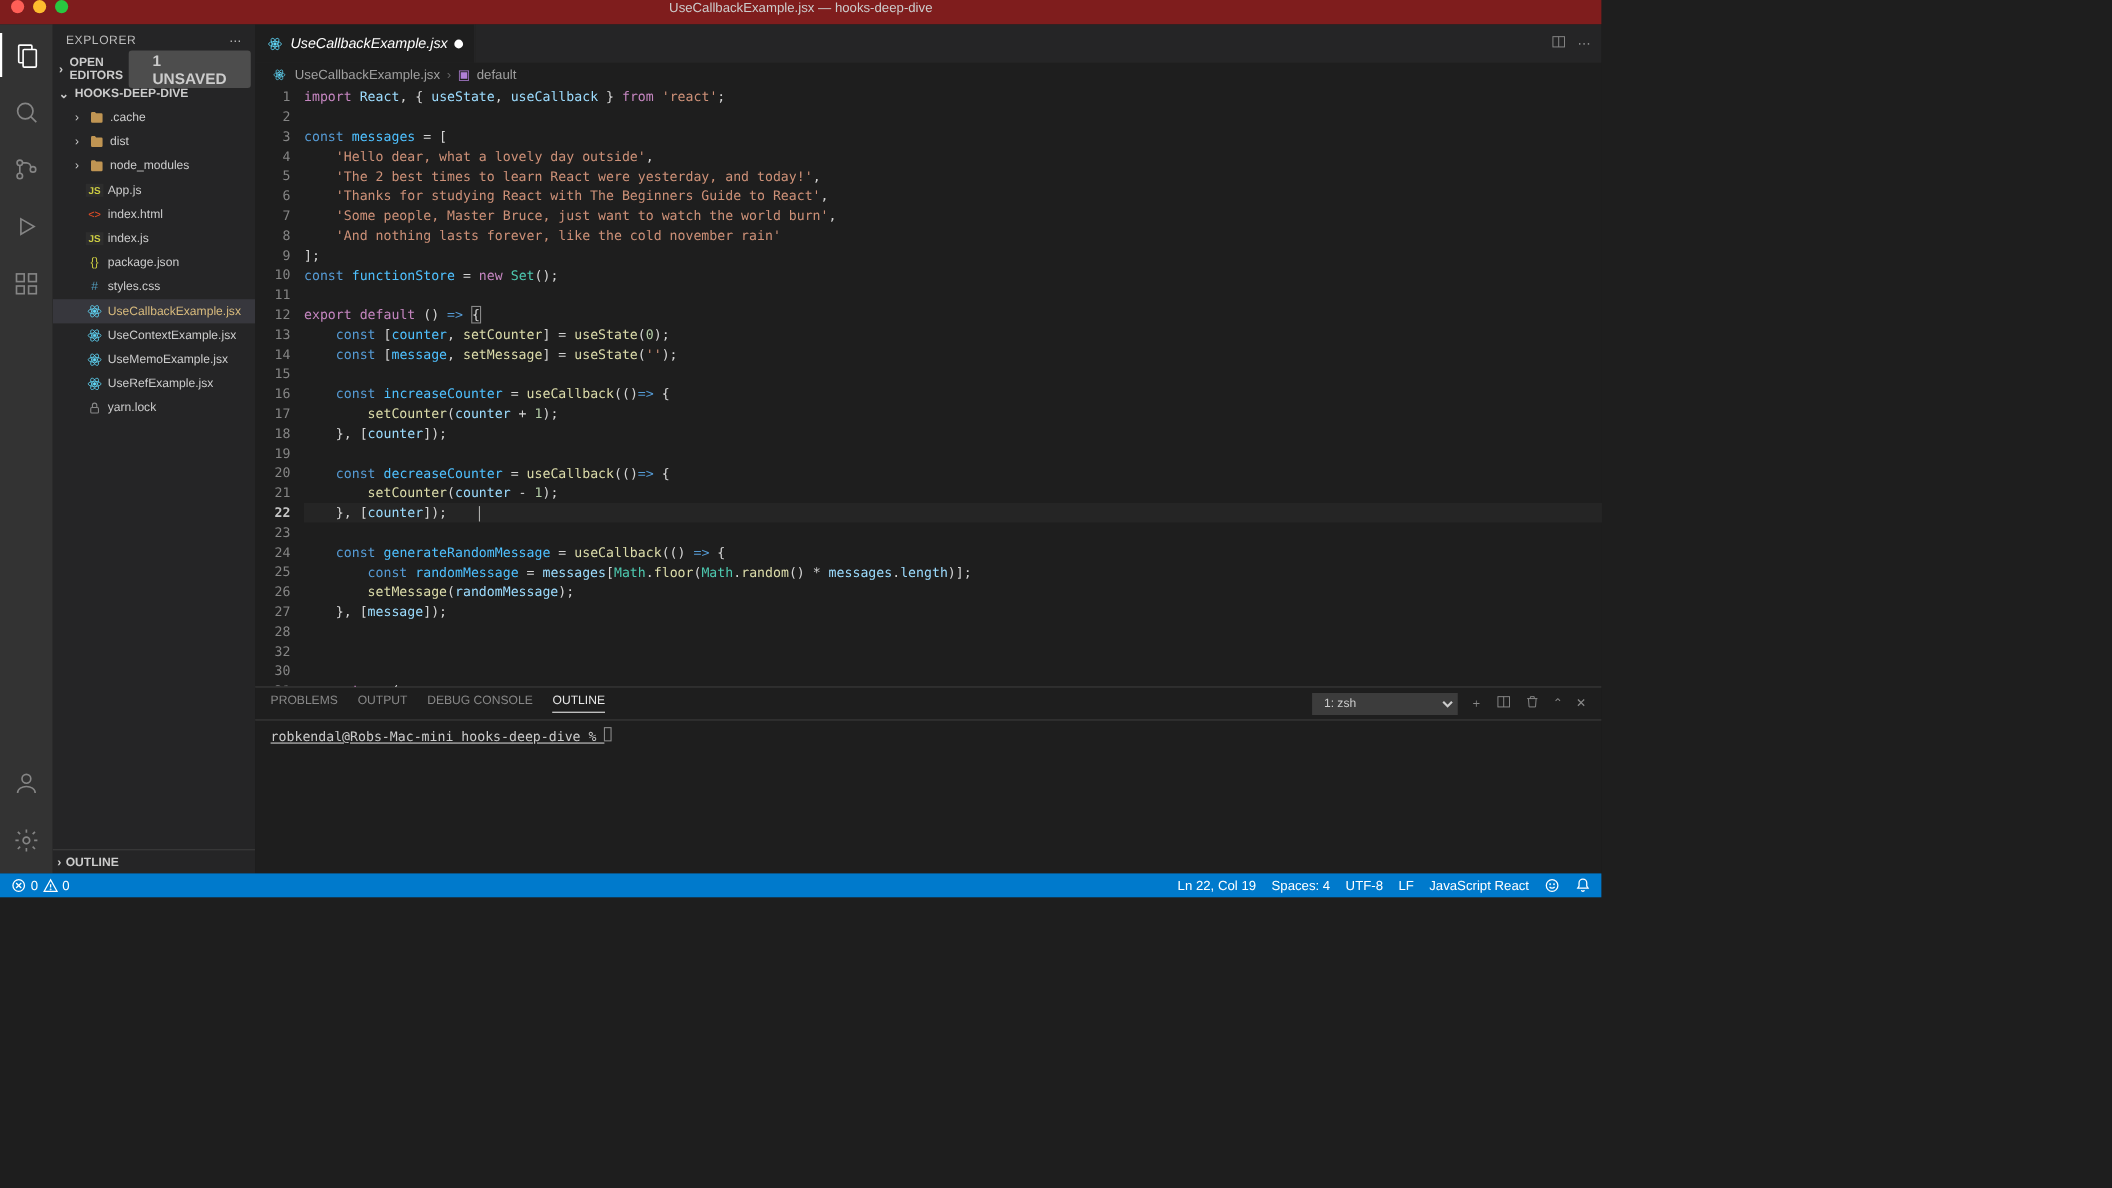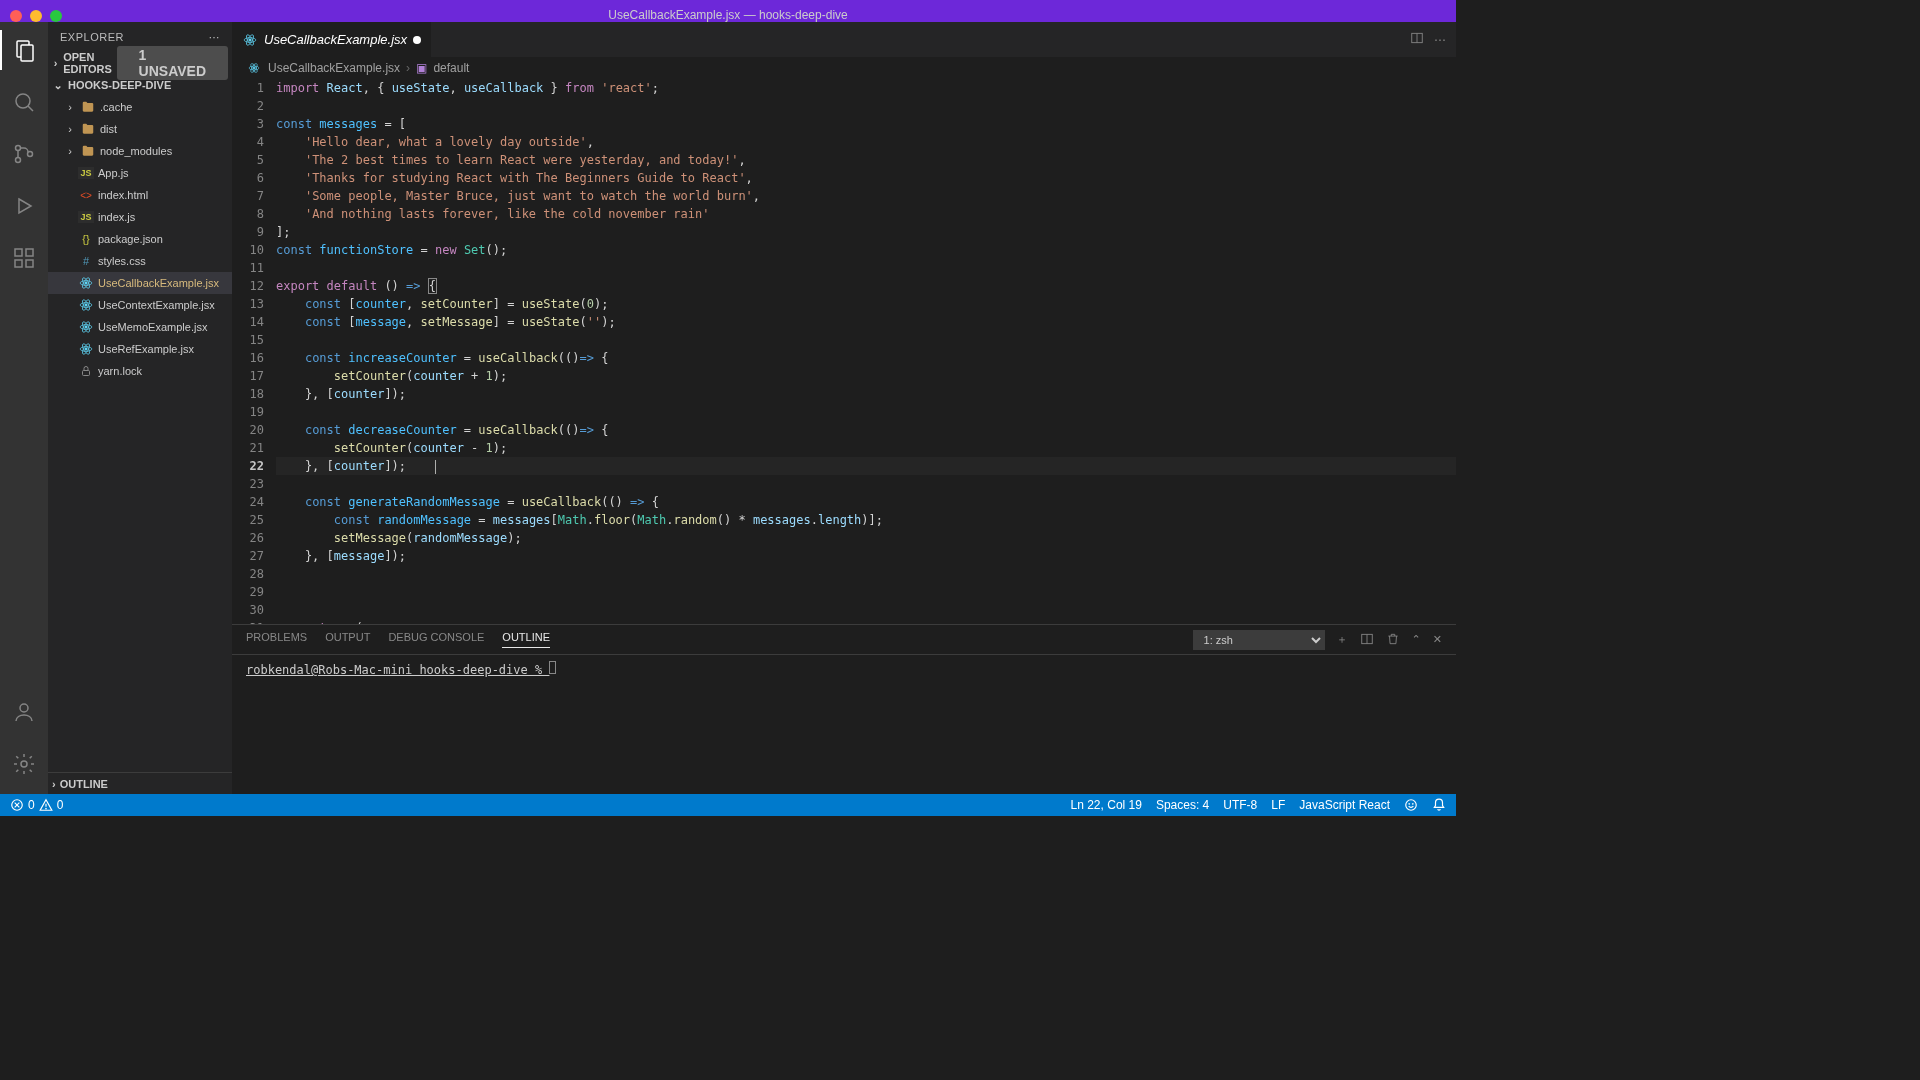--- a/index.html
+++ b/index.html
@@ -9,23 +9,23 @@
     background: #1e1e1e;
     color: #cccccc;
     width: 1456px;
     height: 816px;
     overflow: hidden;
     position: relative;
   }
   
   .titlebar {
     height: 22px;
-    background: #6d28d9;
+    background: #7f1d1d;
     display: flex;
-    align-items: flex-end;
+    align-items: flex-start;
     position: relative;
     -webkit-app-region: drag;
   }
   .traffic-lights { display: flex; gap: 8px; padding-left: 10px; }
   .traffic-light { width: 12px; height: 12px; border-radius: 50%; }
   .tl-close { background: #ff5f57; }
   .tl-min { background: #febc2e; }
   .tl-max { background: #28c840; }
   .titlebar-title {
     position: absolute; left: 0; right: 0; text-align: center;
@@ -442,21 +442,21 @@
           <div class="ln">19</div>
           <div class="ln">20</div>
           <div class="ln">21</div>
           <div class="ln active">22</div>
           <div class="ln">23</div>
           <div class="ln">24</div>
           <div class="ln">25</div>
           <div class="ln">26</div>
           <div class="ln">27</div>
           <div class="ln">28</div>
-          <div class="ln">29</div>
+          <div class="ln">32</div>
           <div class="ln">30</div>
           <div class="ln">31</div>
         </div>
       <div class="code" id="code"><div class="line"><span class="k-import">import</span> <span class="vname">React</span>, { <span class="vname">useState</span>, <span class="vname">useCallback</span> } <span class="k-from">from</span> <span class="str">'react'</span><span class="punct">;</span></div><div class="line"></div><div class="line"><span class="k-const">const</span> <span class="refname">messages</span> = [</div><div class="line">    <span class="str">'Hello dear, what a lovely day outside'</span><span class="punct">,</span></div><div class="line">    <span class="str">'The 2 best times to learn React were yesterday, and today!'</span><span class="punct">,</span></div><div class="line">    <span class="str">'Thanks for studying React with The Beginners Guide to React'</span><span class="punct">,</span></div><div class="line">    <span class="str">'Some people, Master Bruce, just want to watch the world burn'</span><span class="punct">,</span></div><div class="line">    <span class="str">'And nothing lasts forever, like the cold november rain'</span></div><div class="line"><span class="punct">];</span></div><div class="line"><span class="k-const">const</span> <span class="refname">functionStore</span> = <span class="k-new">new</span> <span class="type">Set</span><span class="punct">();</span></div><div class="line"></div><div class="line"><span class="k-export">export</span> <span class="k-default">default</span> () <span class="arrow">=&gt;</span> <span class="punct"><span class="brace-hl">{</span></span></div><div class="line">    <span class="k-const">const</span> [<span class="refname">counter</span><span class="punct">, </span><span class="fnname">setCounter</span><span class="punct">] = </span><span class="fnname">useState</span><span class="punct">(</span><span class="num">0</span><span class="punct">);</span></div><div class="line">    <span class="k-const">const</span> [<span class="refname">message</span><span class="punct">, </span><span class="fnname">setMessage</span><span class="punct">] = </span><span class="fnname">useState</span><span class="punct">(</span><span class="str">''</span><span class="punct">);</span></div><div class="line"></div><div class="line">    <span class="k-const">const</span> <span class="refname">increaseCounter</span> = <span class="fnname">useCallback</span><span class="punct">(()</span><span class="arrow">=&gt;</span> {</div><div class="line">        <span class="fnname">setCounter</span><span class="punct">(</span><span class="vname">counter</span> + <span class="num">1</span><span class="punct">);</span></div><div class="line">    }, [<span class="vname">counter</span><span class="punct">]);</span></div><div class="line"></div><div class="line">    <span class="k-const">const</span> <span class="refname">decreaseCounter</span> = <span class="fnname">useCallback</span><span class="punct">(()</span><span class="arrow">=&gt;</span> {</div><div class="line">        <span class="fnname">setCounter</span><span class="punct">(</span><span class="vname">counter</span> - <span class="num">1</span><span class="punct">);</span></div><div class="line active-bg">    }, [<span class="vname">counter</span><span class="punct">]);    </span><span class="cursor"></span></div><div class="line"></div><div class="line">    <span class="k-const">const</span> <span class="refname">generateRandomMessage</span> = <span class="fnname">useCallback</span><span class="punct">(() </span><span class="arrow">=&gt;</span> {</div><div class="line">        <span class="k-const">const</span> <span class="refname">randomMessage</span> = <span class="vname">messages</span><span class="punct">[</span><span class="type">Math</span><span class="punct">.</span><span class="fnname">floor</span><span class="punct">(</span><span class="type">Math</span><span class="punct">.</span><span class="fnname">random</span><span class="punct">() * </span><span class="vname">messages</span><span class="punct">.</span><span class="prop">length</span><span class="punct">)];</span></div><div class="line">        <span class="fnname">setMessage</span><span class="punct">(</span><span class="vname">randomMessage</span><span class="punct">);</span></div><div class="line">    }, [<span class="vname">message</span><span class="punct">]);</span></div><div class="line"></div><div class="line"></div><div class="line"></div><div class="line">    <span class="k-return">return</span> (</div></div>
     </div>
 
     <div class="panel">
       <div class="panel-tabs">
         <span id="ptabs" style="display: flex; gap: 18px;">
             <span class="panel-tab">PROBLEMS</span>

